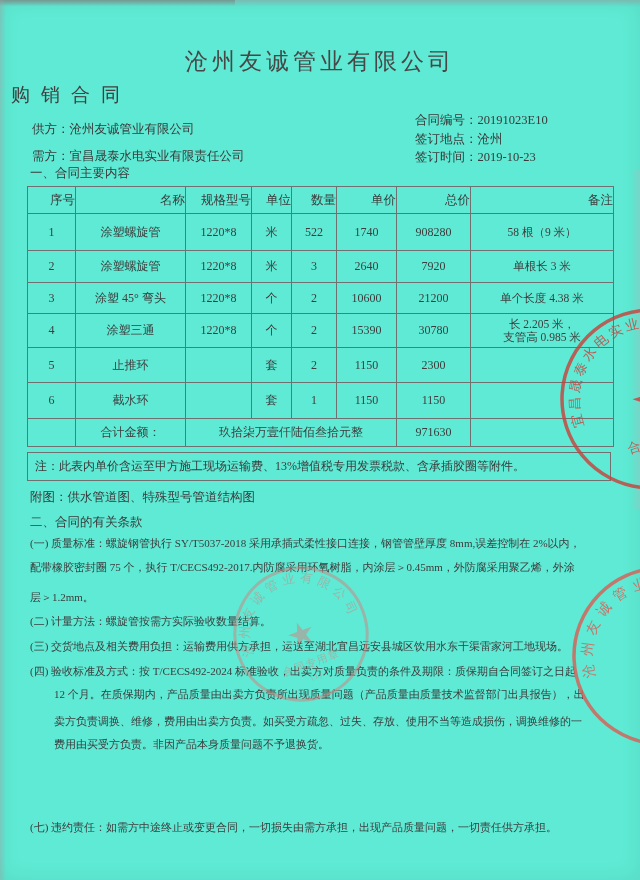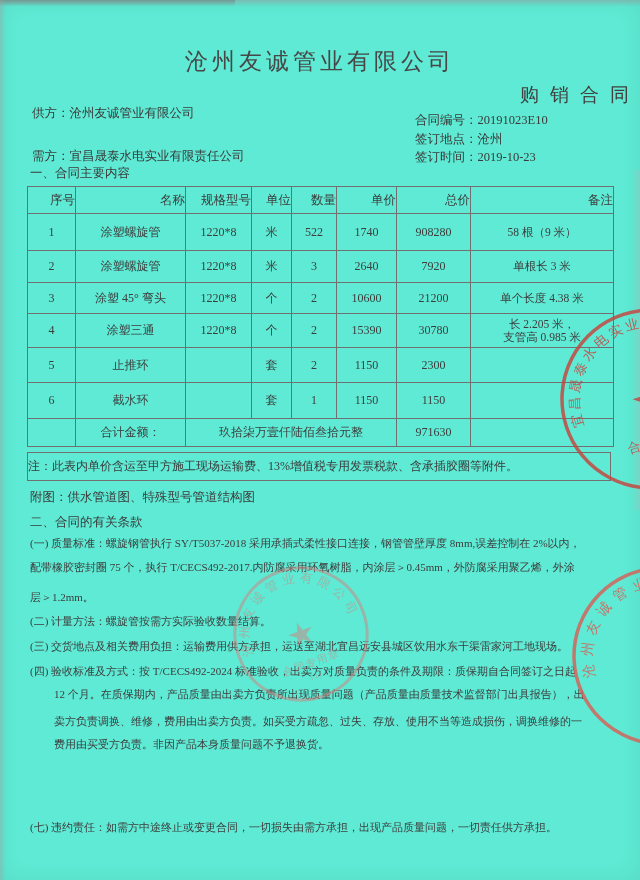--- a/index.html
+++ b/index.html
@@ -12,41 +12,41 @@
     background:linear-gradient(180deg,rgba(150,150,150,.5),rgba(255,255,255,0));}
   .shade-top-left{position:absolute;top:0;left:0;width:235px;height:6px;
     background:linear-gradient(180deg,rgba(110,110,110,.45),rgba(255,255,255,0));}
   .shade-left{position:absolute;top:0;left:0;width:6px;height:100%;
     background:linear-gradient(90deg,rgba(160,160,160,.4),rgba(255,255,255,0));}
   .shade-right{position:absolute;top:170px;right:0;width:9px;height:340px;
     background:linear-gradient(270deg,rgba(185,185,185,.32),rgba(255,255,255,0));}
 
   .company-title{position:absolute;top:46px;left:0;width:100%;text-align:center;
     font-size:23px;letter-spacing:4px;color:#474747;}
-  .doc-title{position:absolute;top:82px;left:0;width:100%;text-align:right;
+  .doc-title{position:absolute;top:82px;left:0;width:100%;text-align:left;
     font-size:19px;letter-spacing:11px;text-indent:11px;color:#404040;}
 
   .party{position:absolute;left:32px;font-size:12.5px;white-space:nowrap;}
-  .party-supplier{top:105px;}
+  .party-supplier{top:121px;}
   .party-buyer{top:148px;}
   .meta{position:absolute;left:415px;top:111px;font-size:12.5px;line-height:18.5px;white-space:nowrap;}
   .sec-heading{position:absolute;left:30px;font-size:12.5px;white-space:nowrap;}
   .sec1{top:165px;}
   .sec2{top:514px;}
   .attach{position:absolute;left:30px;top:489px;font-size:12.5px;white-space:nowrap;}
 
   table.items{position:absolute;left:27px;top:186px;width:586px;border-collapse:collapse;
     table-layout:fixed;font-size:12px;color:#3d3d3d;}
   .items th,.items td{border:1px solid #707070;text-align:center;vertical-align:middle;
     padding:0;font-weight:normal;overflow:hidden;}
   .items th{font-size:12.5px;text-align:right;}
   .remark-line{line-height:13px;font-size:11.5px;}
   .note-box{position:absolute;left:27px;top:452px;width:584px;height:29px;
     border:1px solid #707070;box-sizing:border-box;font-size:12px;line-height:27px;
-    white-space:nowrap;}
+    padding-left:7px;white-space:nowrap;}
 
   .cl{position:absolute;left:30px;font-size:11px;white-space:nowrap;color:#3c3c3c;}
   .cl.ind{left:54px;}
 
   .stamp{position:absolute;pointer-events:none;}
   .stamp svg{overflow:visible;display:block;}
   .seal-buyer{left:544px;top:292px;opacity:.82;}
   .seal-mid{left:216px;top:549px;opacity:.5;}
   .seal-right{left:557px;top:551px;opacity:.78;}
   .seal-text{font-family:"Liberation Serif","DejaVu Serif",serif;}

